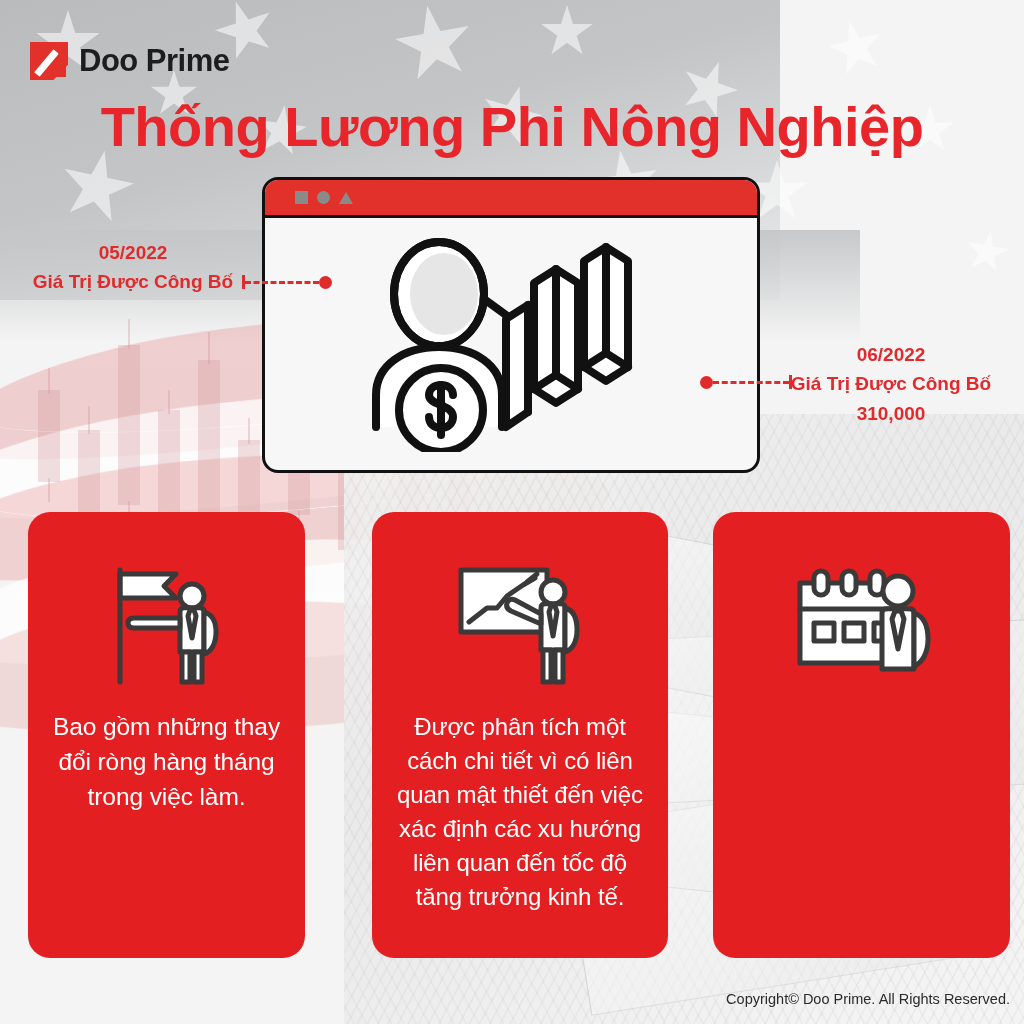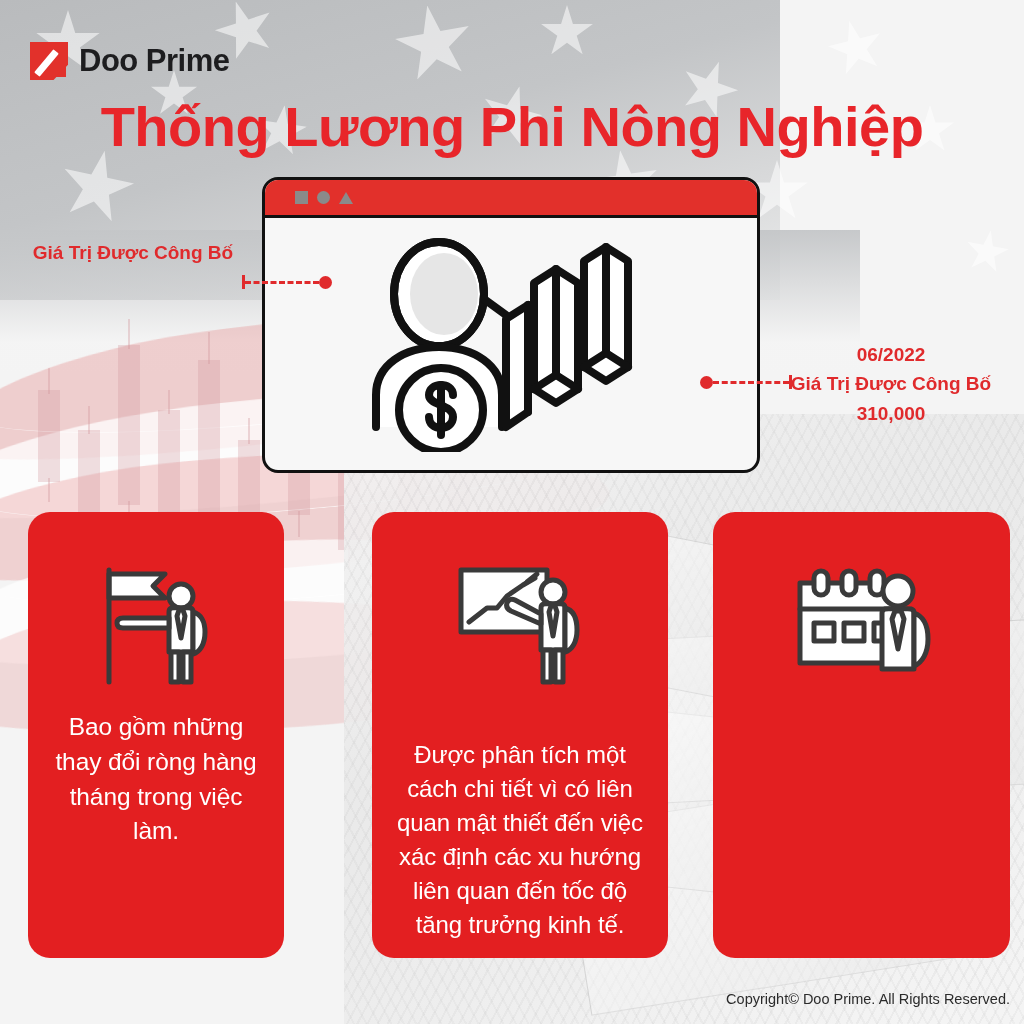--- a/index.html
+++ b/index.html
@@ -104,22 +104,22 @@
   .connector.left { left:242px; top:275px; width:90px; }
   .connector.right { left:700px; top:375px; width:92px; }
 
   
   .cards { position:absolute; left:0; top:512px; width:1024px; height:450px; z-index:5; }
   .card {
     position:absolute; top:0; height:446px; background:#E31F21; border-radius:22px;
     display:flex; flex-direction:column; align-items:center;
     padding:42px 16px 0;
   }
-  .card.c0 { left:28px;  width:256px; }
-  .card.c1 { left:372px; width:296px;gap:28px; }
+  .card.c0 { left:28px;  width:277px; }
+  .card.c1 { left:372px; width:296px; }
   .card.c2 { left:713px; width:297px; }
   .card-icon { height:140px; display:flex; align-items:center; justify-content:center; margin-bottom:16px; }
   .card-text {
     color:#ffffff; font-size:24.5px; line-height:1.42; text-align:center;
     font-weight:normal; letter-spacing:-0.1px;
   }
   .card.c1 .card-text { font-size:24px; }
 
   
   .footer {
@@ -251,20 +251,21 @@
 
         <path d="M218 24 L240 10 L262 24 L262 130 L240 144 L218 130 Z" fill="#fff"></path>
         <path d="M240 10 L240 116 L218 130" fill="none"></path>
         <path d="M240 116 L262 130" fill="none"></path>
       </g>
     </svg>
   </div>
 </div>
 
 <div class="annot left">
+  <div>05/2022</div>
   <div>Giá Trị Được Công Bố</div>
 </div>
 <div class="connector left">
   <div class="conn-tick"></div>
   <div class="conn-dash"></div>
   <div class="conn-dot"></div>
 </div>
 
 <div class="annot right">
   <div>06/2022</div>

